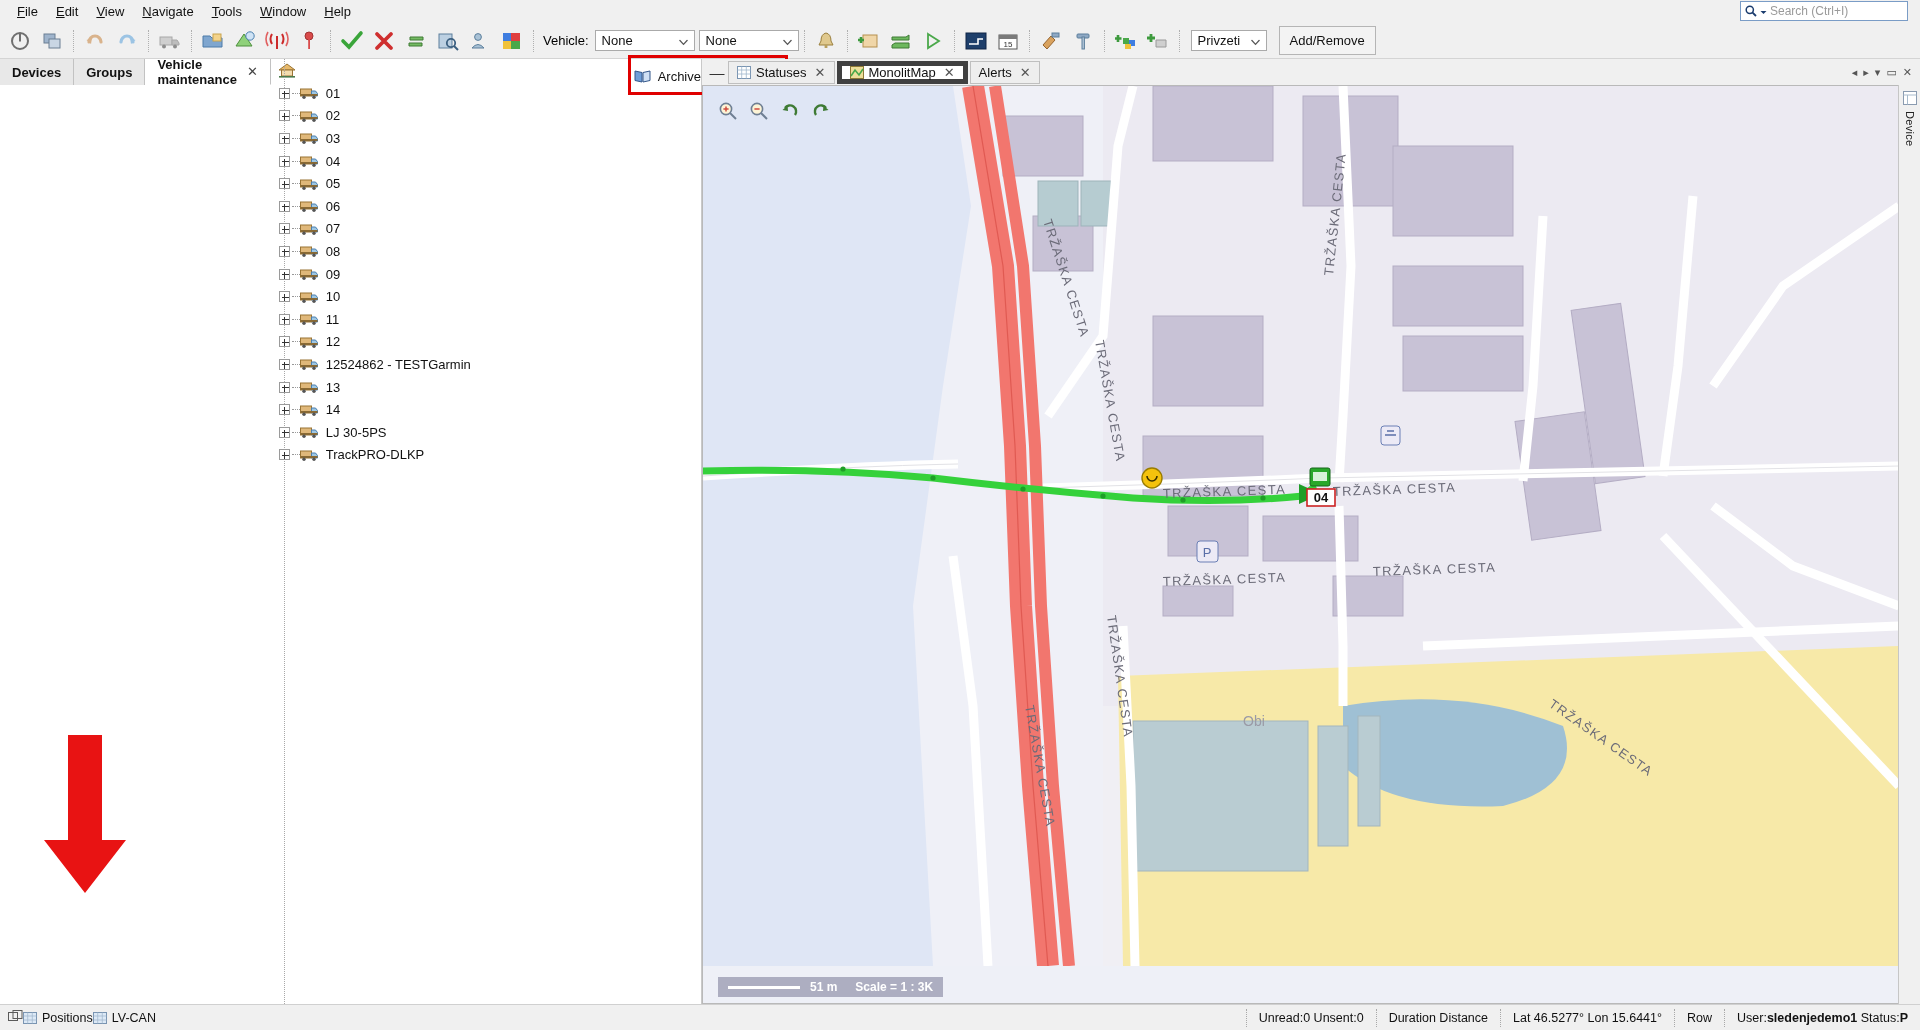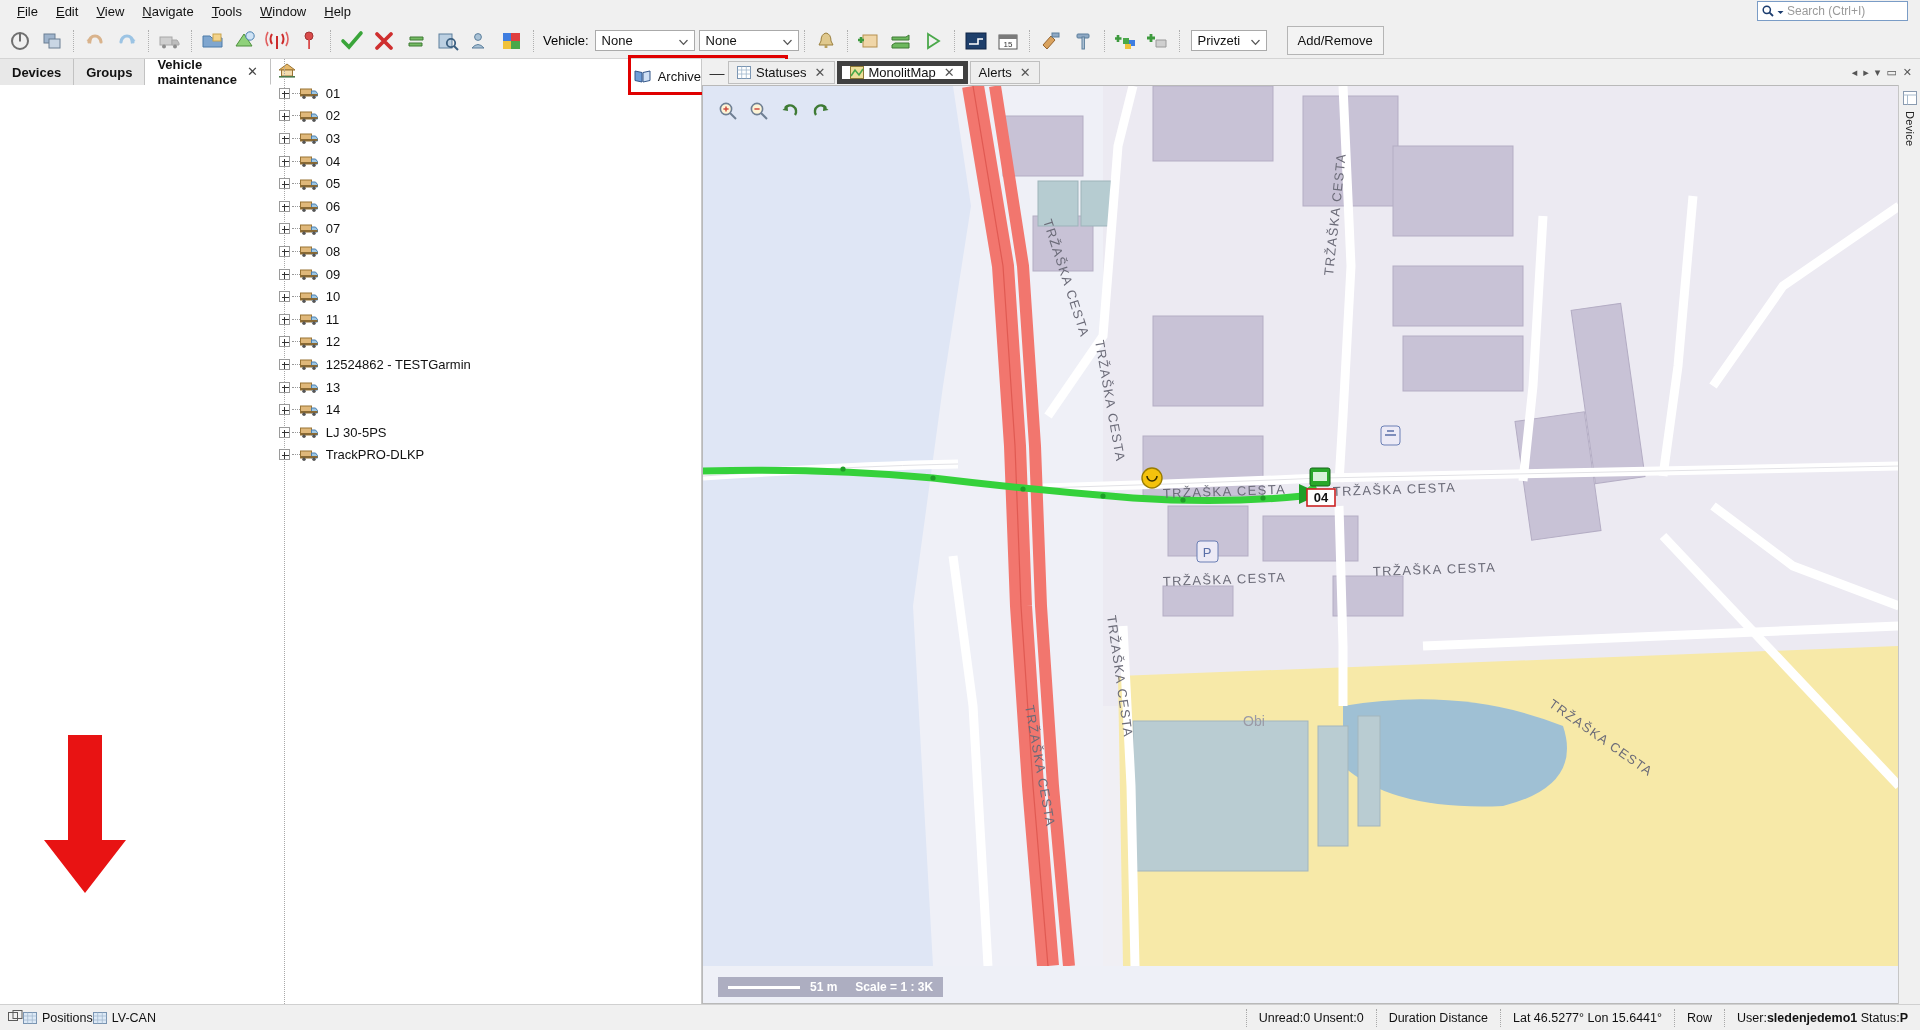--- a/index.html
+++ b/index.html
@@ -21,40 +21,40 @@
   .title-text { font-size:13.5px; color:#222; }
   .win-btns { margin-left:auto; display:flex; height:38px; }
   .win-btn { width:46px; height:38px; display:flex; align-items:center; justify-content:center; color:#333;}
   .win-btn svg { display:block; }
 
   
   .menubar { height:23px; background:#f0f0f0; display:flex; align-items:center; padding-left:8px; flex:0 0 23px; position:relative;}
   .menu-item { padding:2px 9px; font-size:13px; color:#111; }
   .menu-item u { text-decoration:underline; }
   .searchbox {
-     position:absolute; right:12px; top:1px; width:151px; height:20px;
+     position:absolute; right:12px; top:1px; width:168px; height:20px;
      border:1px solid #7a9cc6; background:#fff; display:flex; align-items:center; padding-left:3px;
   }
   .searchbox .mag { width:14px; height:14px; position:relative; flex:0 0 auto; margin-right:2px;}
   .searchbox .mag svg{display:block;}
   .searchbox .ph { font-size:12px; color:#9a9a9a; margin-left:3px;}
 
   
   .toolbar { height:36px; background:#f0f0f0; border-bottom:1px solid #d4d4d4; display:flex; align-items:center; flex:0 0 36px; padding-left:4px;}
   .tb-btn { width:28px; height:28px; display:flex; align-items:center; justify-content:center; margin:0 2px; border:1px solid transparent;}
   .tb-sep { width:1px; height:22px; margin:0 5px; border-left:1px dotted #b0b0b0;}
   .tb-label { font-size:13px; margin:0 6px 0 4px;}
   .combo { height:21px; border:1px solid #aaa; background:#fff; display:flex; align-items:center;
            padding-left:6px; font-size:13px; color:#111; position:relative; }
   .combo .arrow { position:absolute; right:6px; top:50%; transform:translateY(-50%); }
   .combo-filter1 { width:100px; }
   .combo-filter2 { width:100px; margin-left:4px;}
   .combo-profile { width:76px; margin-left:6px;}
   .btn-addremove { height:29px; border:1px solid #b5b5b5; background:#f3f3f3; font-size:13px;
-                   padding:0 10px; display:flex; align-items:center; margin-left:20px; color:#111;}
+                   padding:0 10px; display:flex; align-items:center; margin-left:12px; color:#111;}
 
   
   .body { flex:1 1 auto; display:flex; min-height:0; }
   .left-pane { width:702px; flex:0 0 702px; display:flex; background:#fff; border-right:1px solid #c9c9c9;}
   .right-pane { flex:1 1 auto; display:flex; flex-direction:column; min-width:0; background:#f0f0f0;}
 
   
   .ltabs { height:26px; display:flex; background:#f0f0f0; border-bottom:1px solid #b9b9b9; flex:0 0 26px;}
   .ltab { height:26px; display:flex; align-items:center; padding:0 12px; font-size:13px; font-weight:bold;
           background:#e8e8e8; border-right:1px solid #c2c2c2; color:#111;}

